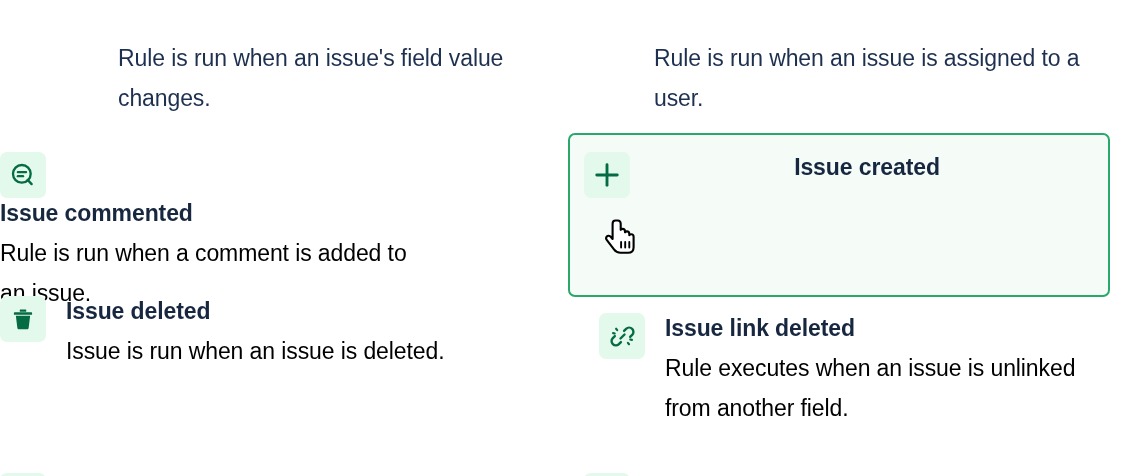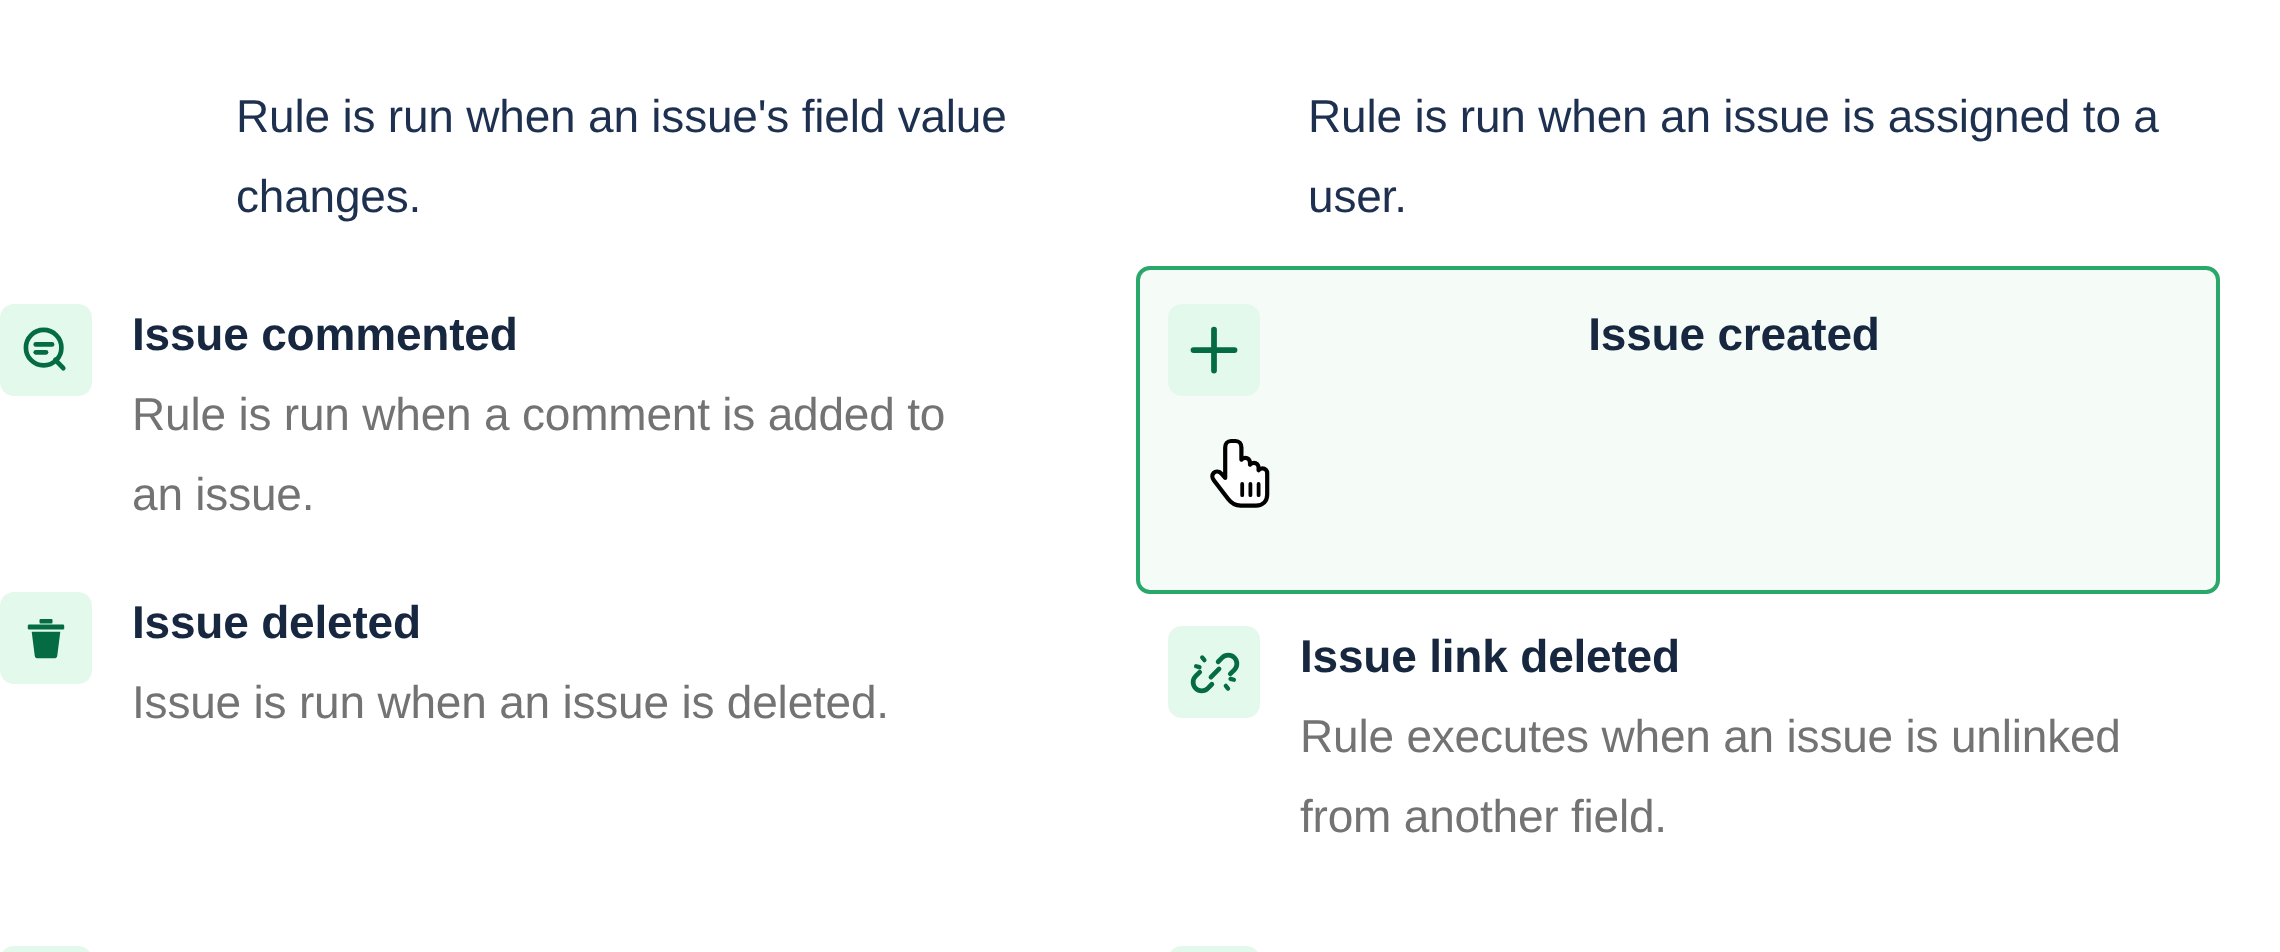--- a/index.html
+++ b/index.html
@@ -58,21 +58,21 @@
     font-size:23px;
     font-weight:bold;
     color:#16273f;
     letter-spacing:-0.1px;
     line-height:28px;
     white-space:nowrap;
   }
   .desc{
     font-size:23px;
     font-weight:normal;
-    color:#737373;
+    color:#000000;
     line-height:40px;
     letter-spacing:-0.1px;
     margin-top:6px;
     max-width:430px;
   }
   .desc.narrow{ max-width:420px; }
 
   
   .cont{
     position:absolute;
@@ -97,21 +97,21 @@
 <div id="stage">
 
   <div class="sel-card" style="left:568px; top:93px; width:542px; height:164px;"></div>
 
   <div class="cont" style="left:118px; top:-2px; width:440px;">Rule is run when an issue's field value changes.</div>
 
   <div class="cont" style="left:654px; top:-2px; width:430px;">Rule is run when an issue is assigned to a user.</div>
 
   <div class="col col-left">
 
-    <div class="row" style="top:112px;">
+    <div class="row" style="top:112px;flex-direction:column;">
       <div class="tile">
         <svg width="28" height="28" viewBox="0 0 24 24" fill="none" stroke="#056b43" stroke-width="2" stroke-linecap="round" stroke-linejoin="round">
           <circle cx="11" cy="11" r="7.6"></circle>
           <path d="M16.0 16.2 L19.4 19.8"></path>
           <path d="M7.6 9.6 H14.6"></path>
           <path d="M7.6 13.0 H12.0"></path>
         </svg>
       </div>
       <div class="txt">
         <div class="title">Issue commented</div>
@@ -152,21 +152,21 @@
         <svg width="30" height="30" viewBox="0 0 24 24" fill="none" stroke="#056b43" stroke-width="2.3" stroke-linecap="round">
           <path d="M12 3.8 V20.2"></path>
           <path d="M3.8 12 H20.2"></path>
         </svg>
       </div>
       <div class="txt">
         <div class="title">Issue created</div>
       </div>
     </div>
 
-    <div class="row" style="top:273px; left:48px; width:500px;justify-content:space-between;">
+    <div class="row" style="top:273px; left:63px; width:500px;justify-content:space-between;">
       <div class="tile">
         <svg width="27" height="27" viewBox="0 0 24 24" fill="none" stroke="#056b43" stroke-width="2.1" stroke-linecap="round" stroke-linejoin="round">
           <path d="M13.4 7.0 L15.2 5.2 a3.8 3.8 0 0 1 5.4 5.4 L18.8 12.4"></path>
           <path d="M10.6 17.0 L8.8 18.8 a3.8 3.8 0 0 1 -5.4 -5.4 L5.2 11.6"></path>
           <path d="M10.2 13.8 L13.8 10.2"></path>
           <path d="M6.3 5.1 L7.3 6.3" stroke-width="1.9"></path>
           <path d="M3.6 9.0 L5.1 9.4" stroke-width="1.9"></path>
           <path d="M17.8 18.9 L16.8 17.7" stroke-width="1.9"></path>
           <path d="M20.4 15.0 L18.9 14.6" stroke-width="1.9"></path>
         </svg>

